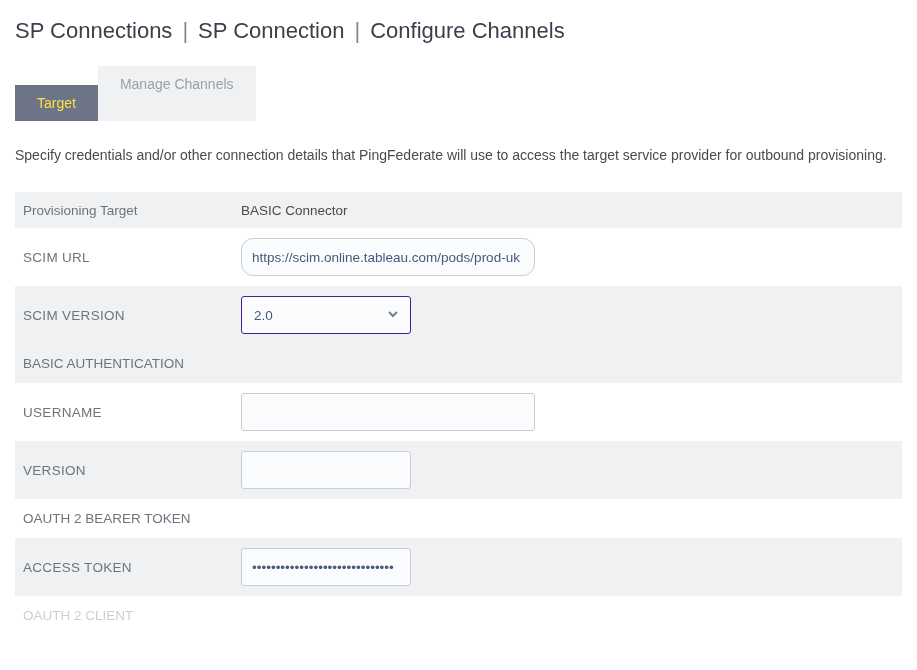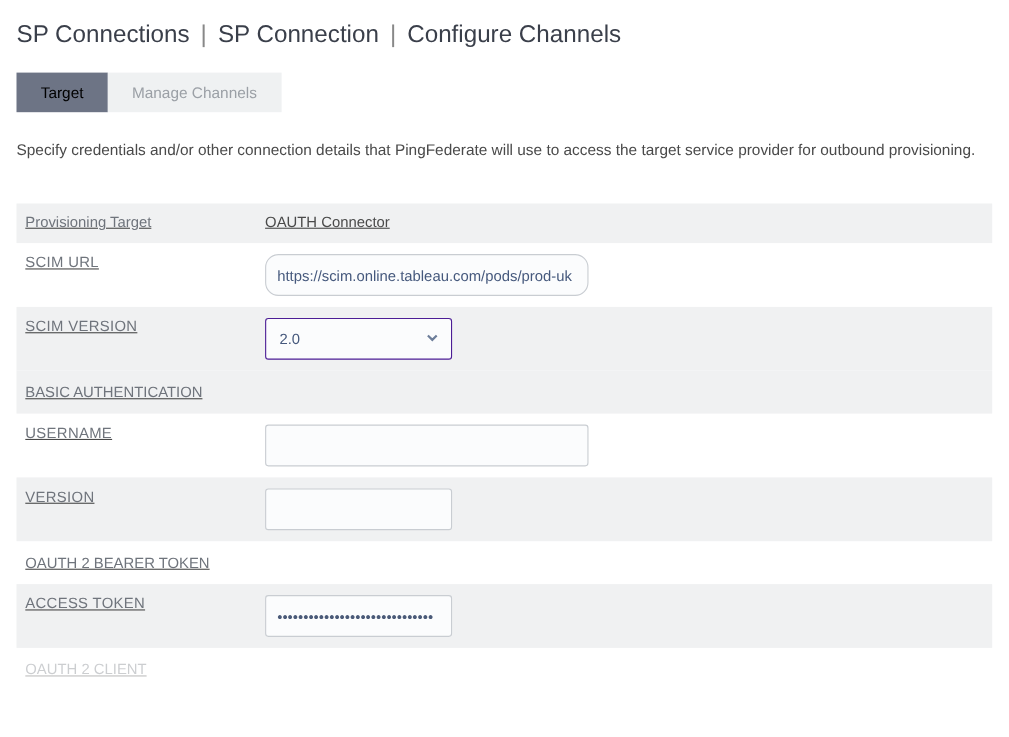--- a/index.html
+++ b/index.html
@@ -37,40 +37,41 @@
       display: flex;
       margin-bottom: 24px;
     }
     .tab {
       padding: 10px 22px;
       font-size: 14px;
       cursor: pointer;
     }
     .tab.active {
       background: #6d7485;
-      color: #000000;
+      color: #fde047;
+      margin-top: 19px;
     }
     .tab.inactive {
       background: #eff1f2;
       color: #9ba0a6;
     }
     .description {
       font-size: 14px;
       color: #4a4a4a;
       line-height: 1.5;
-      margin-bottom: 38px;
+      margin-bottom: 26px;
     }
     .form-table {
       width: 100%;
     }
     .form-row {
       display: flex;
+      align-items: center;
       min-height: 46px;
       padding: 10px 8px;
-      text-decoration: underline;
     }
     .form-row.shaded {
       background: #f0f1f2;
     }
     .form-row.header-row {
       min-height: 36px;
       padding: 9px 8px;
     }
     .form-label {
       width: 218px;
@@ -175,21 +176,21 @@
     <div class="tab active">Target</div>
     <div class="tab inactive">Manage Channels</div>
   </div>
 
   <div class="description">Specify credentials and/or other connection details that PingFederate will use to access the target service provider for outbound provisioning.</div>
 
   <div class="form-table">
 
     <div class="form-row shaded header-row">
       <div class="form-label">Provisioning Target</div>
-      <div class="form-value">OAUTH Connector</div>
+      <div class="form-value">BASIC Connector</div>
     </div>
 
     <div class="form-row">
       <div class="form-label upper">SCIM URL</div>
       <div class="form-input">
         <input type="text" class="input-wide readonly-blue" value="https://scim.online.tableau.com/pods/prod-uk" style="">
       </div>
     </div>
 
     <div class="form-row shaded">

